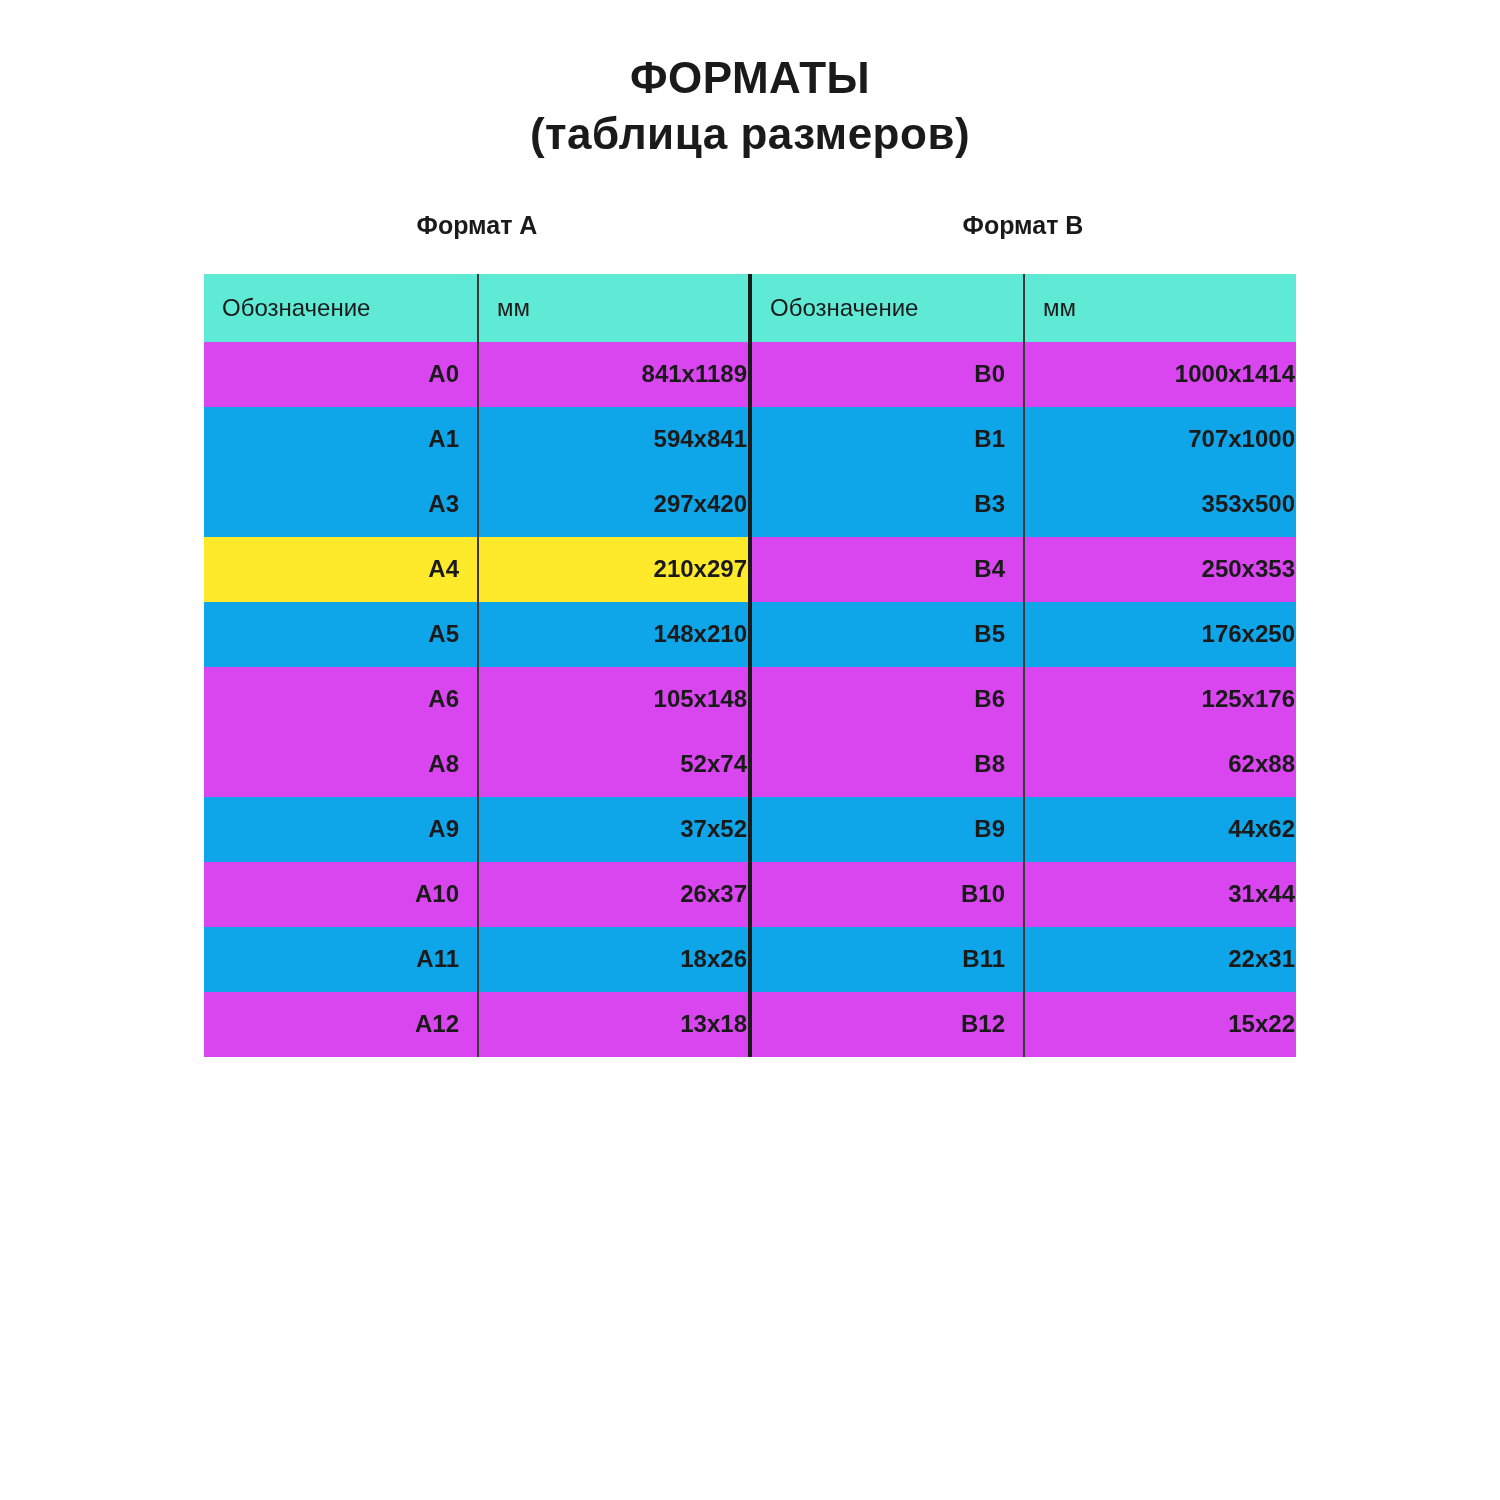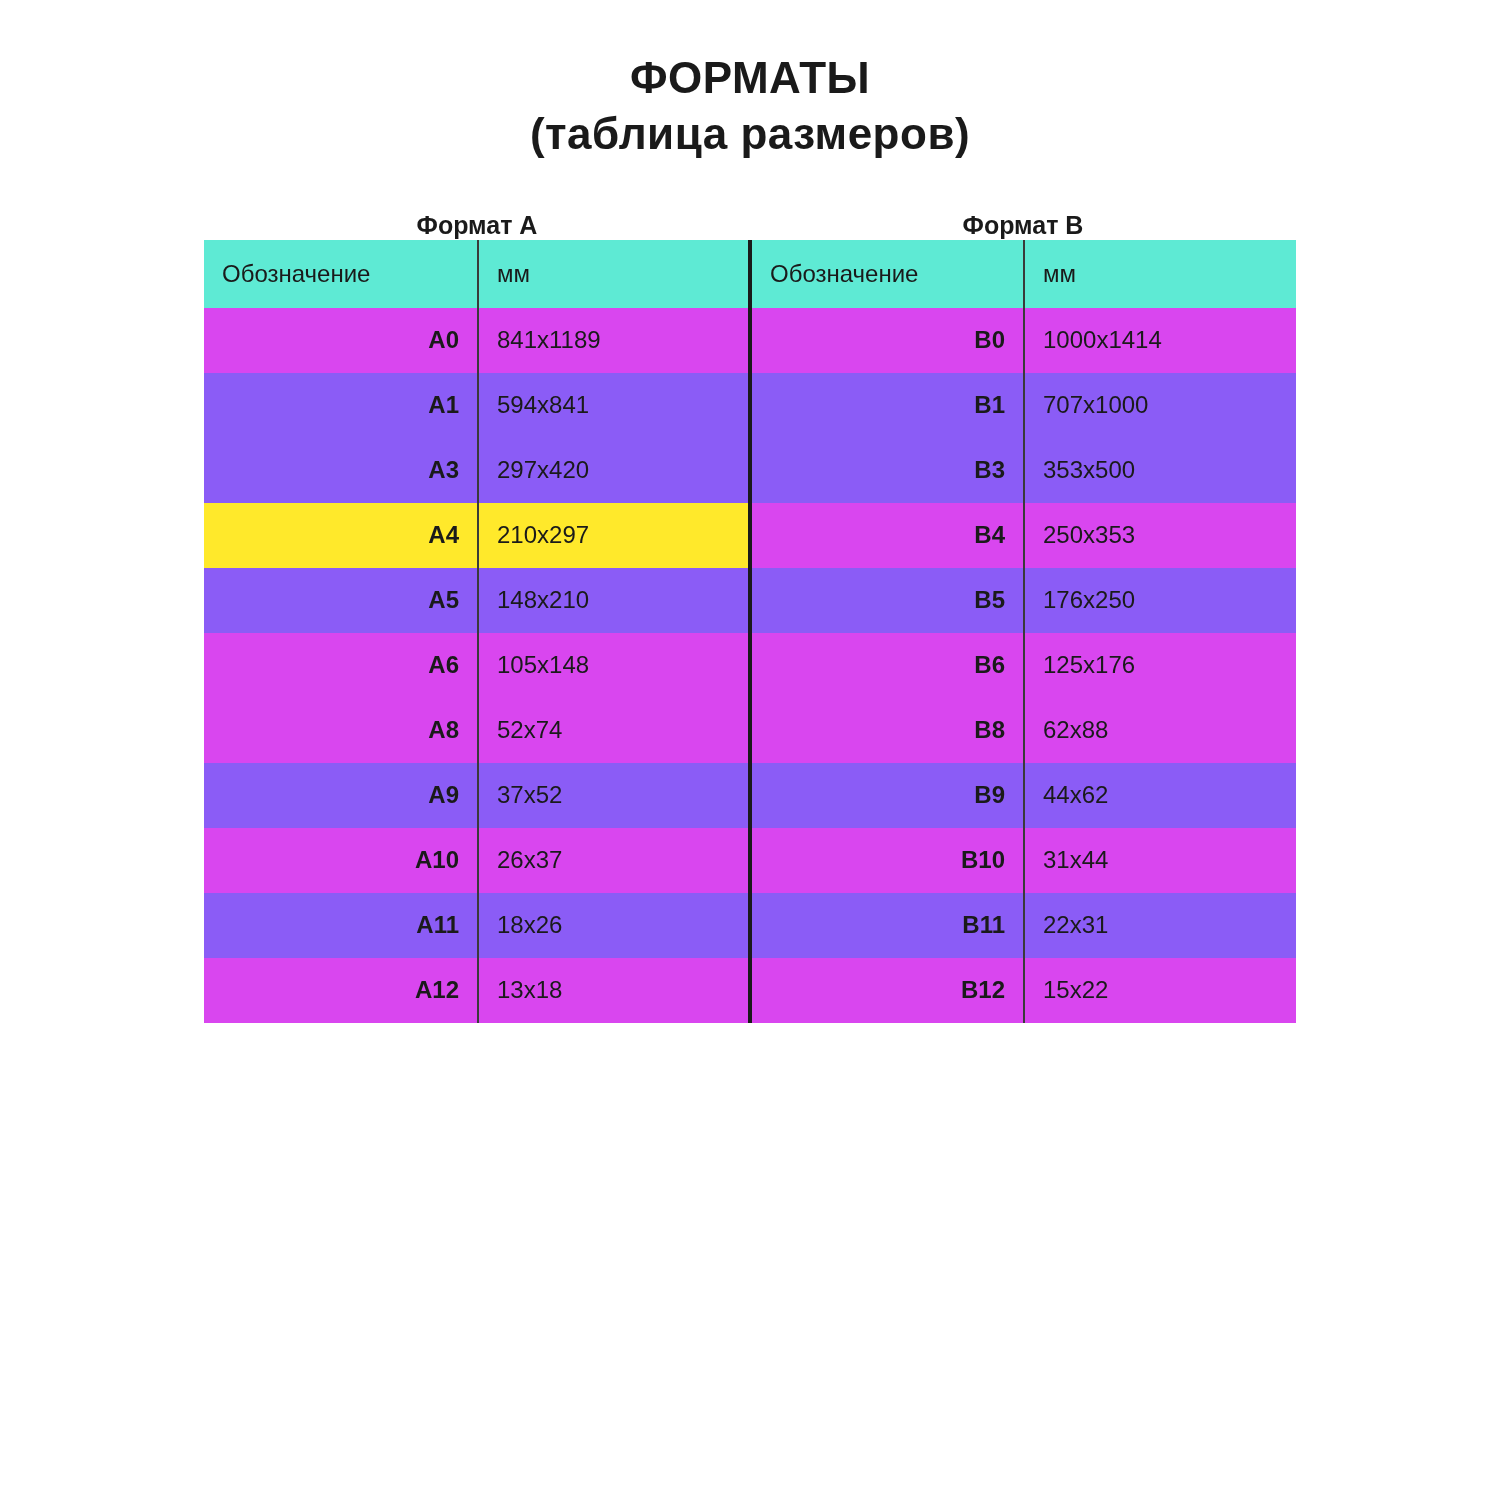--- a/index.html
+++ b/index.html
@@ -42,20 +42,21 @@
 
   .col-titles {
     display: flex;
     width: 100%;
   }
   .col-title {
     flex: 0 0 50%;
     text-align: center;
     font-size: 25px;
     font-weight: bold;
+    padding-bottom: 34px;
     color: #1a1a1a;
   }
 
   table.formats {
     border-collapse: collapse;
     width: 100%;
     table-layout: fixed;
   }
 
   table.formats col.c-code-a { width: 274px; }
@@ -78,30 +79,30 @@
     padding-left: 18px;
     height: 66px;
   }
 
   .cell-code {
     text-align: right;
     padding-right: 18px;
     font-weight: bold;
   }
   .cell-mm {
-    text-align: left;
-    padding-left: 18px;
-    font-weight: normal;
+    text-align: right;
+    padding-left: 30px;
+    font-weight: bold;
   }
 
   
   .sep-right { border-right: 2px solid #3a3a3a; }
   .sep-center { border-right: 4px solid #1a1a1a; }
 
-  tr.zebra td { background: #8b5cf6; }
+  tr.zebra td { background: #0ea5e9; }
 
   td.hl { background: #ffe92b !important; }
 
   .row-plain td { background: #d946ef; }
 </style>
 </head>
 <body>
 
 <div class="page">
 

